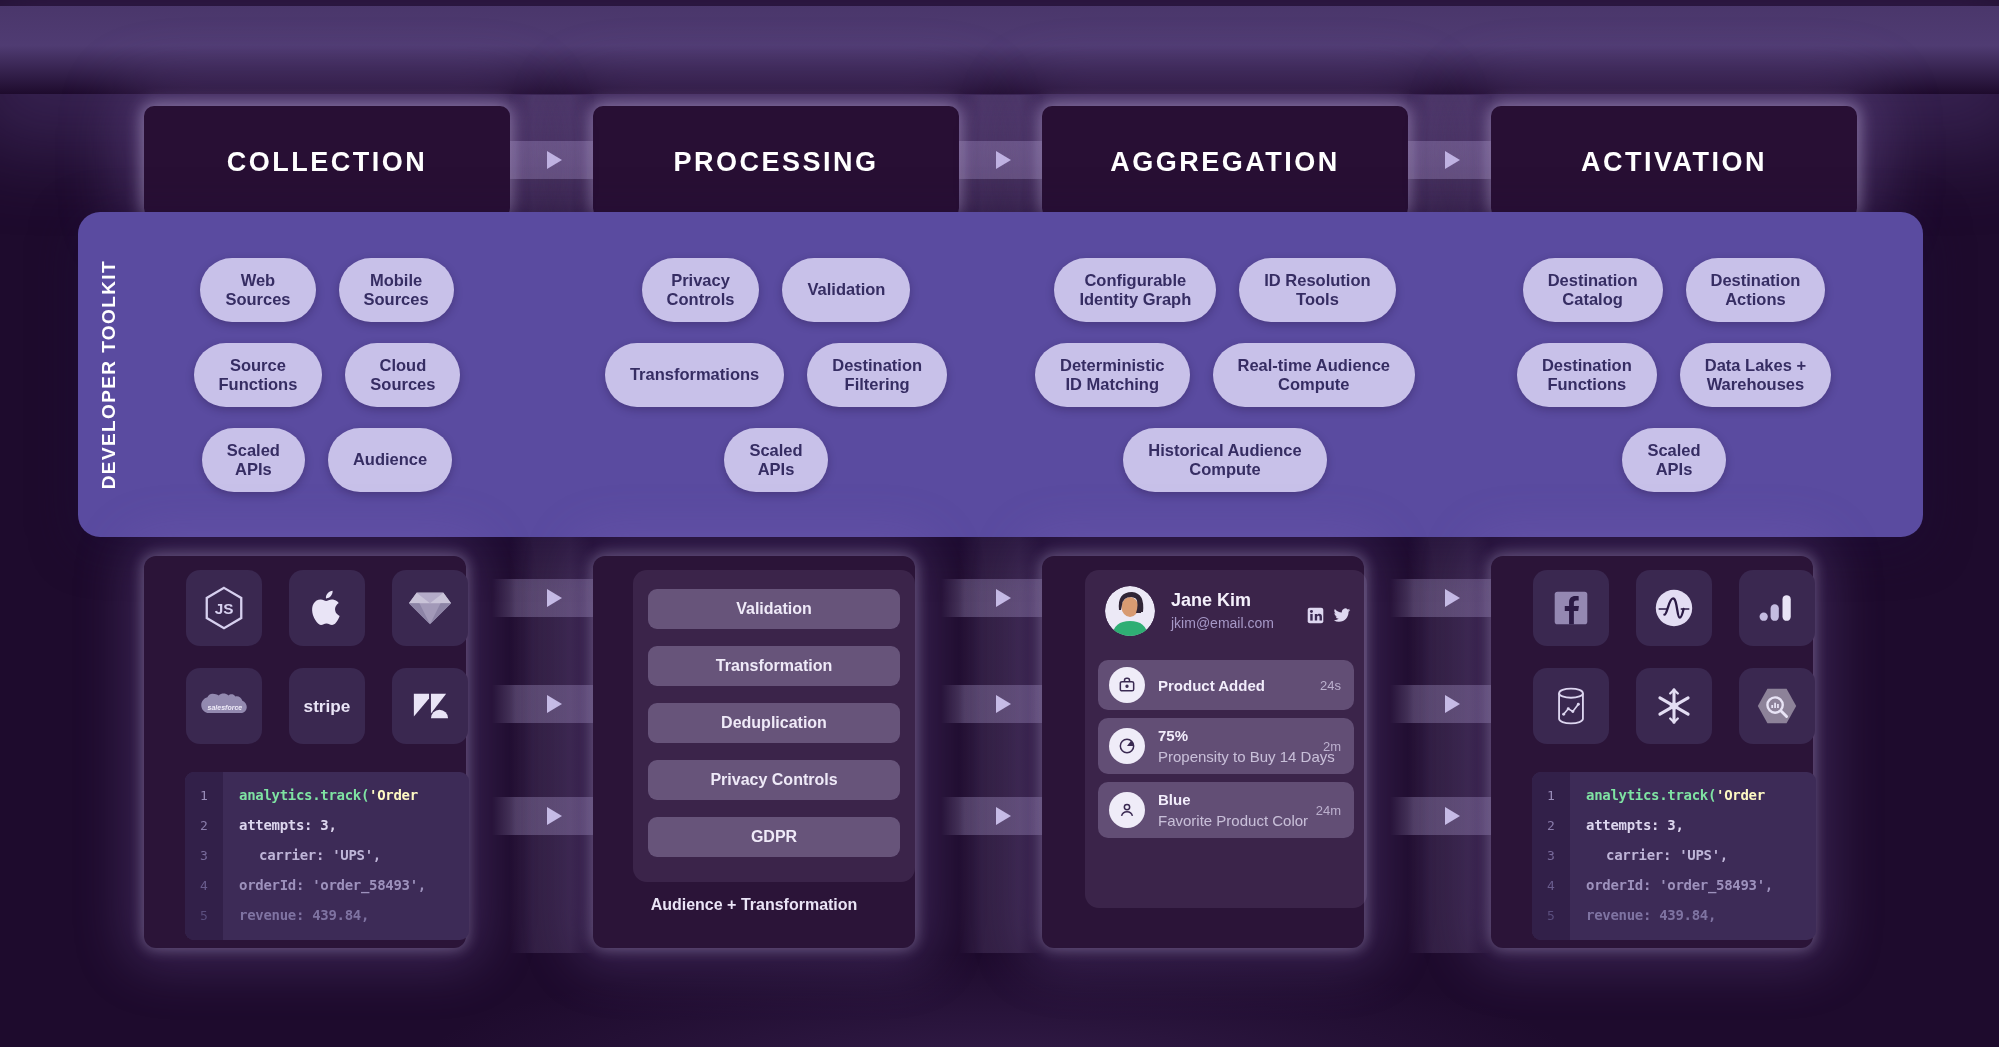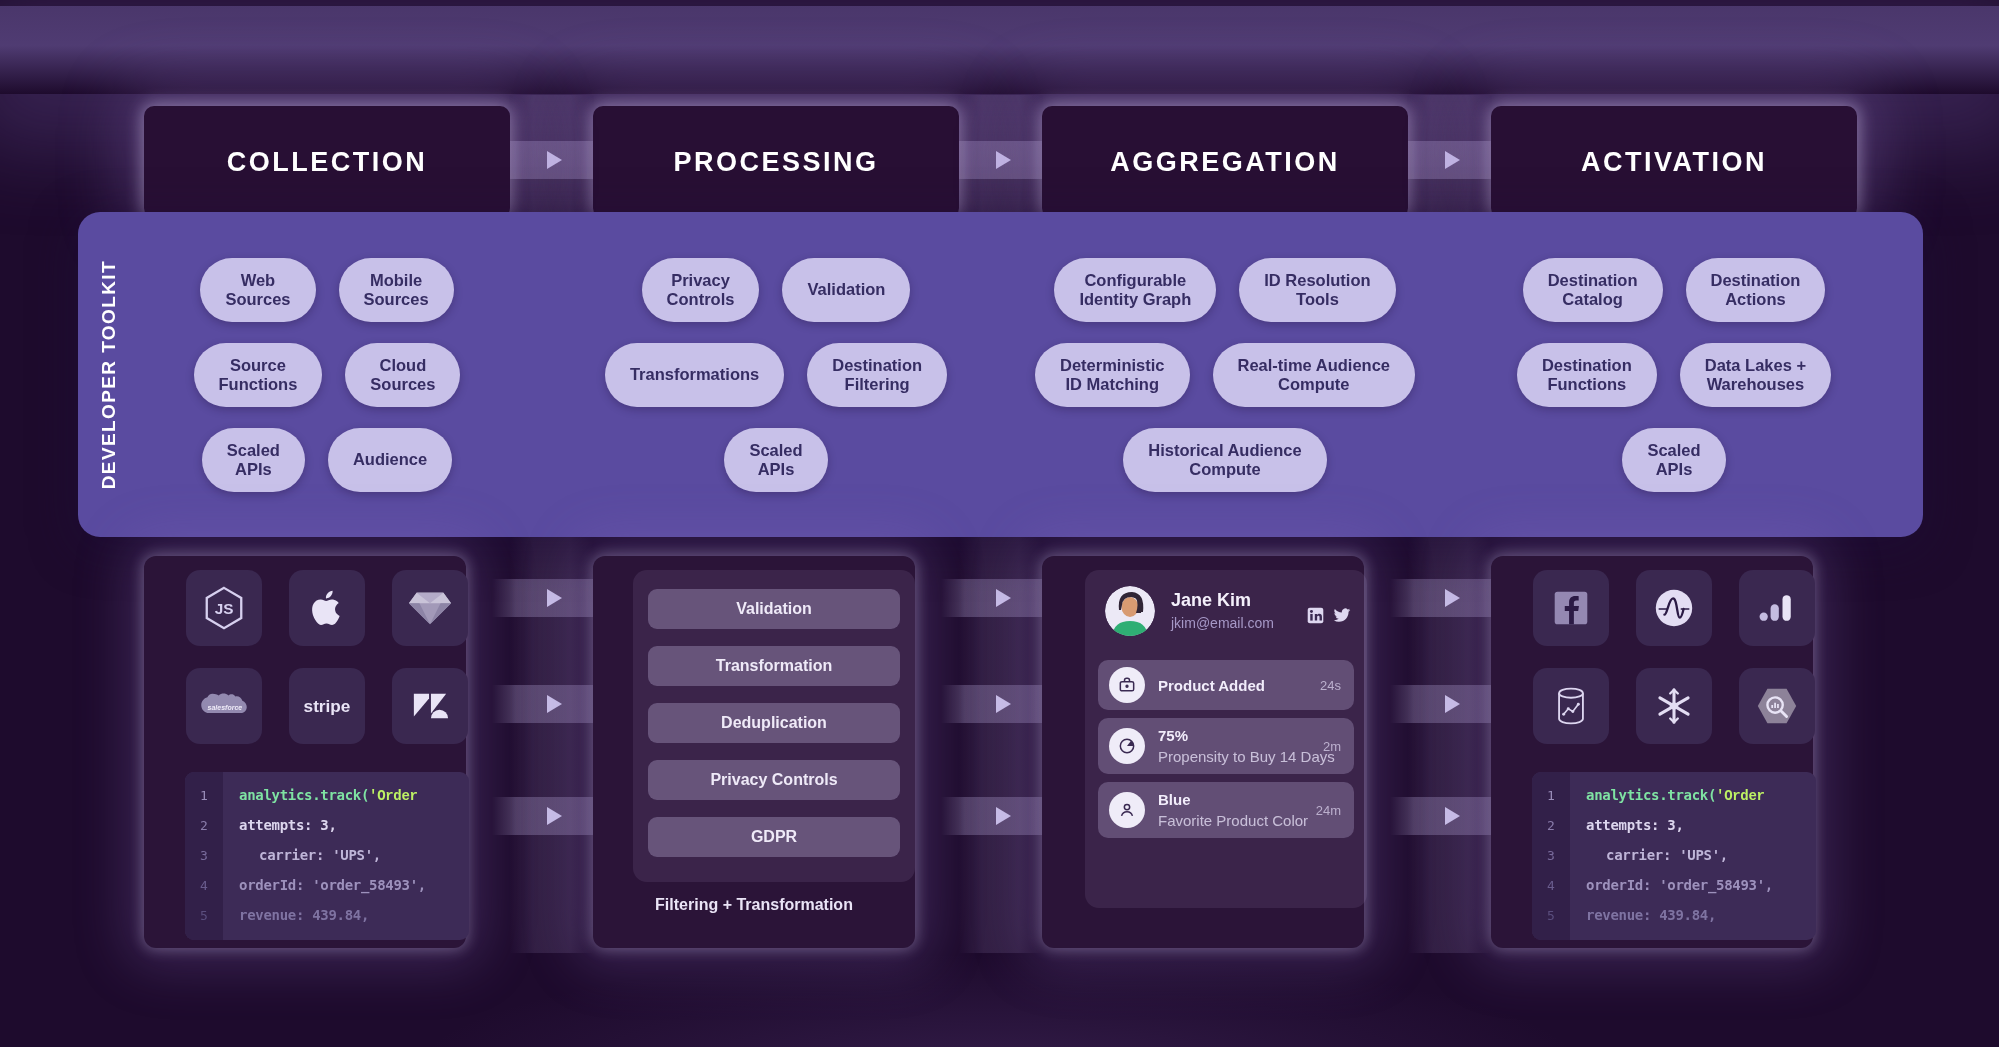--- a/index.html
+++ b/index.html
@@ -39,21 +39,21 @@
   .t1{left:42px;} .t2{left:145px;} .t3{left:248px;} .rowA{top:14px;} .rowB{top:112px;}
   
   .codeblock{position:absolute;left:41px;top:216px;width:284px;height:168px;background:#3d2b57;border-radius:9px;
     overflow:hidden;font-family:"DejaVu Sans Mono",monospace;}
   .gutter{position:absolute;left:0;top:0;bottom:0;width:38px;background:#322049;}
   .cline{position:absolute;left:0;width:100%;height:30px;display:flex;align-items:center;}
   .cl1{top:8px;} .cl2{top:38px;} .cl3{top:68px;} .cl4{top:98px;} .cl5{top:128px;} .cl6{top:158px;}
   .cnum{width:38px;flex:0 0 38px;text-align:center;font-size:13px;}
   .ctext{padding-left:16px;font-size:14px;font-weight:700;white-space:nowrap;letter-spacing:-0.3px;}
   .n1{color:#9a8db9;} .n2{color:#8a7cab;} .n3{color:#796b9c;} .n4{color:#695c8d;} .n5{color:#5a4e7e;} .n6{color:#4b4070;}
-  .fn{color:#7fe3a3;} .arg{color:#bef264;font-family:Liberation Mono, monospace;}
+  .fn{color:#7fe3a3;} .arg{color:#fef9c3;}
   .x2{color:#ddd6ee;} .x3{color:#bfb5d8;padding-left:36px;} .x4{color:#9d91bc;} .x5{color:#7f73a2;} .x6{color:#6a5f8e;}
   
   .proc-panel{position:absolute;left:40px;top:14px;width:282px;height:312px;background:rgba(205,190,240,.10);border-radius:14px;}
   .proc-row{position:absolute;left:15px;width:252px;height:40px;background:rgba(206,195,235,.30);border-radius:9px;
     display:flex;align-items:center;justify-content:center;font-size:16px;font-weight:700;color:#efeaf8;}
   .p1{top:19px;} .p2{top:76px;} .p3{top:133px;} .p4{top:190px;} .p5{top:247px;}
   .proc-caption{position:absolute;left:0;width:100%;top:340px;text-align:center;font-weight:700;font-size:16px;color:#eae4f6;}
   
   .profile-panel{position:absolute;left:43px;top:14px;width:282px;height:338px;background:rgba(205,190,240,.10);border-radius:14px;}
   .avatar{position:absolute;left:20px;top:16px;width:50px;height:50px;border-radius:50%;overflow:hidden;}
@@ -274,21 +274,21 @@
   </div>
 
   <div class="card" style="left:593px">
     <div class="proc-panel">
       <div class="proc-row p1">Validation</div>
       <div class="proc-row p2">Transformation</div>
       <div class="proc-row p3">Deduplication</div>
       <div class="proc-row p4">Privacy Controls</div>
       <div class="proc-row p5">GDPR</div>
     </div>
-    <div class="proc-caption">Filtering + Transformation</div>
+    <div class="proc-caption">Audience + Transformation</div>
   </div>
 
   <div class="card" style="left:1042px">
     <div class="profile-panel">
       <div class="avatar">
         <svg width="50" height="50" viewBox="0 0 50 50">
           <circle cx="25" cy="25" r="25" fill="#ece9f6"></circle>
           <path d="M7 50 Q9 35 25 35 Q41 35 43 50 Z" fill="#2fae74"></path>
           <ellipse cx="25" cy="21" rx="8.5" ry="10" fill="#d89b72"></ellipse>
           <path d="M14 24 Q12 6 27 6 Q40 7 38 26 L34 26 Q36 12 26 11 Q18 11 17 19 L16 24 Z" fill="#302536"></path>

